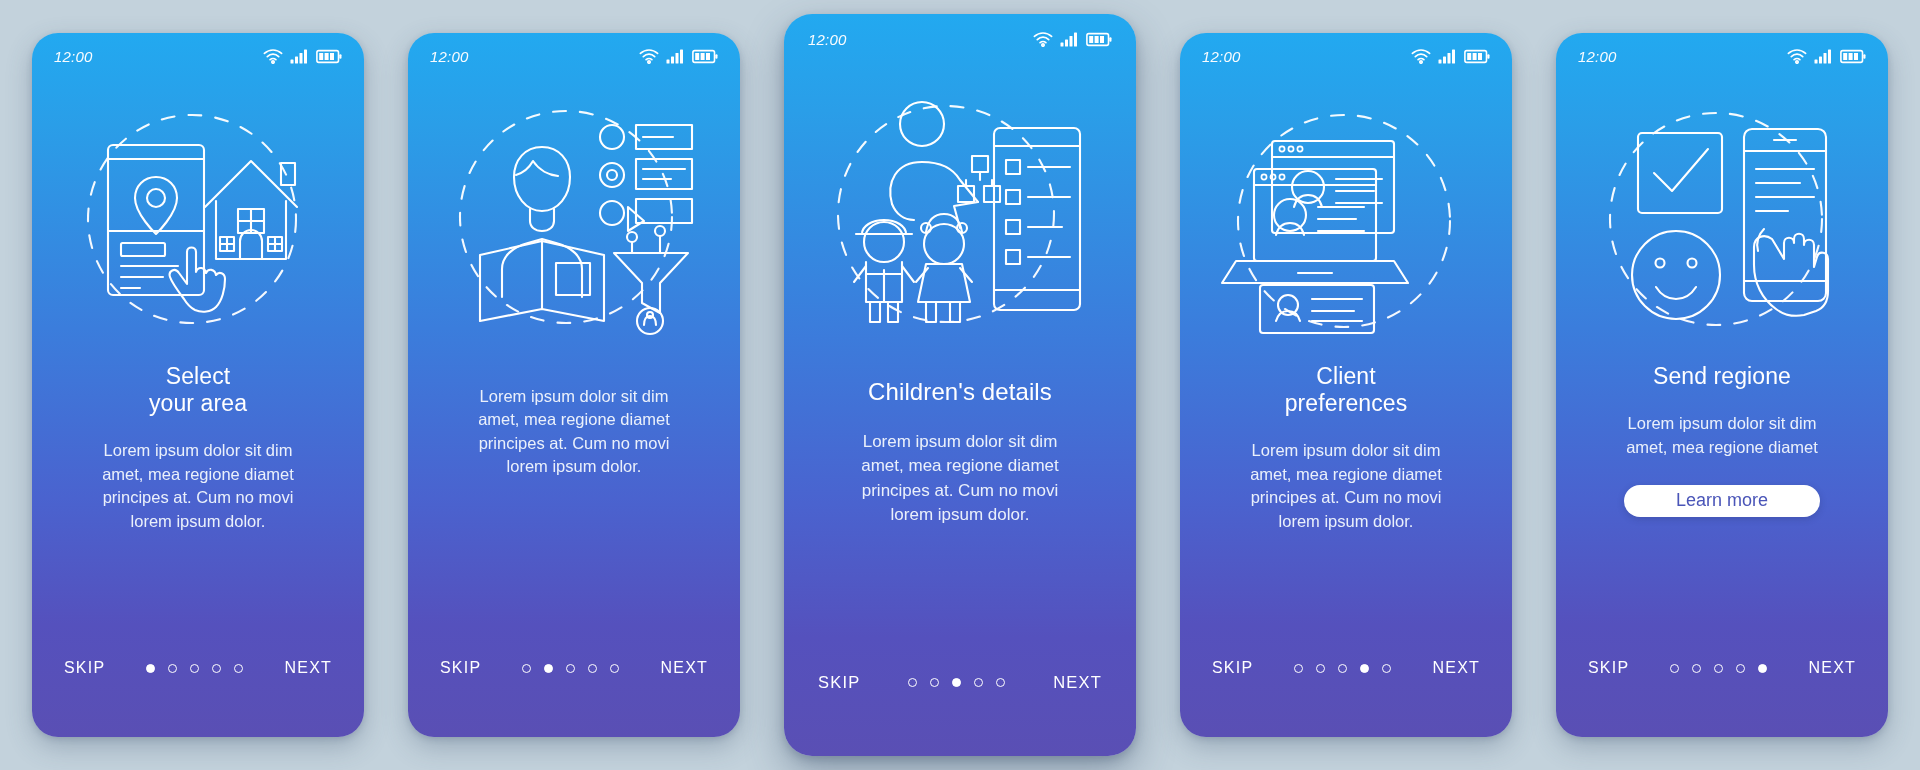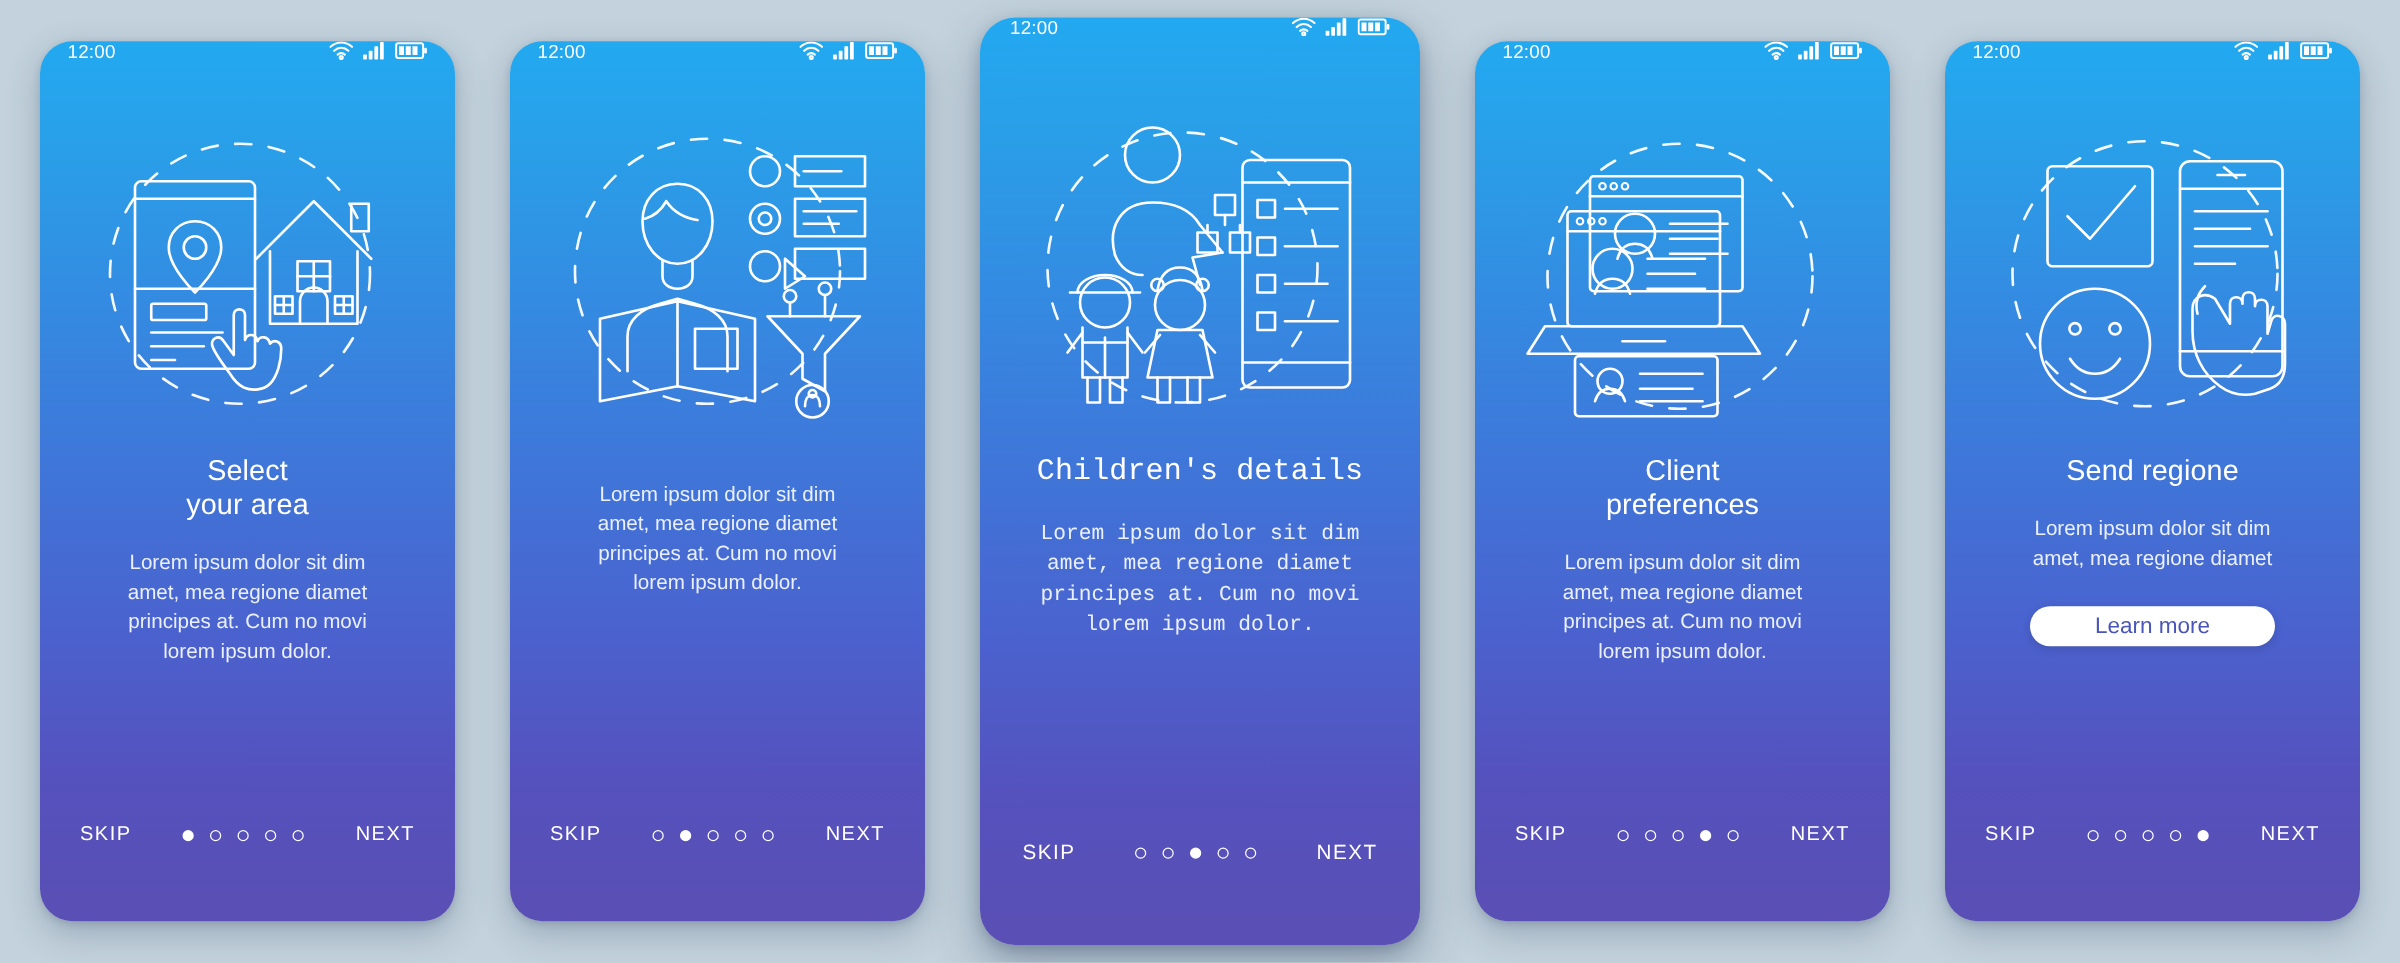--- a/index.html
+++ b/index.html
@@ -42,23 +42,24 @@
     box-shadow: 0 16px 38px rgba(50,70,100,0.40), 0 4px 10px rgba(50,70,100,0.26);
     z-index: 4;
   }
 
   
   .statusbar {
     position: absolute;
     top: 0; left: 0; right: 0;
     height: 46px;
     display: flex;
-    align-items: flex-start;
+    align-items: center;
     justify-content: space-between;
     padding: 0 22px;
+    font-style: italic;
   }
   .phone.featured .statusbar { height: 50px; padding: 0 24px; }
   .clock {
     font-size: 15px;
     font-weight: 400;
     letter-spacing: 0.2px;
     color: #ffffff;
     opacity: 0.97;
   }
   .status-icons {
@@ -84,21 +85,21 @@
   .dashring { fill: none; stroke: #ffffff; stroke-width: 2.1; stroke-dasharray: 13 14; stroke-linecap: round; opacity: 0.95; }
 
   
   .copy {
     position: absolute;
     left: 0; right: 0;
     top: 330px;
     padding: 0 26px;
     text-align: center;
   }
-  .phone.featured .copy { top: 350px; padding: 0 28px; font-family: Liberation Mono, monospace; }
+  .phone.featured .copy { top: 364px; padding: 0 28px; }
   .title {
     font-size: 23px;
     line-height: 1.18;
     font-weight: 400;
     color: #ffffff;
     letter-spacing: 0.1px;
     white-space: pre-line;
   }
   .phone.featured .title { font-size: 24px; }
   .body {

